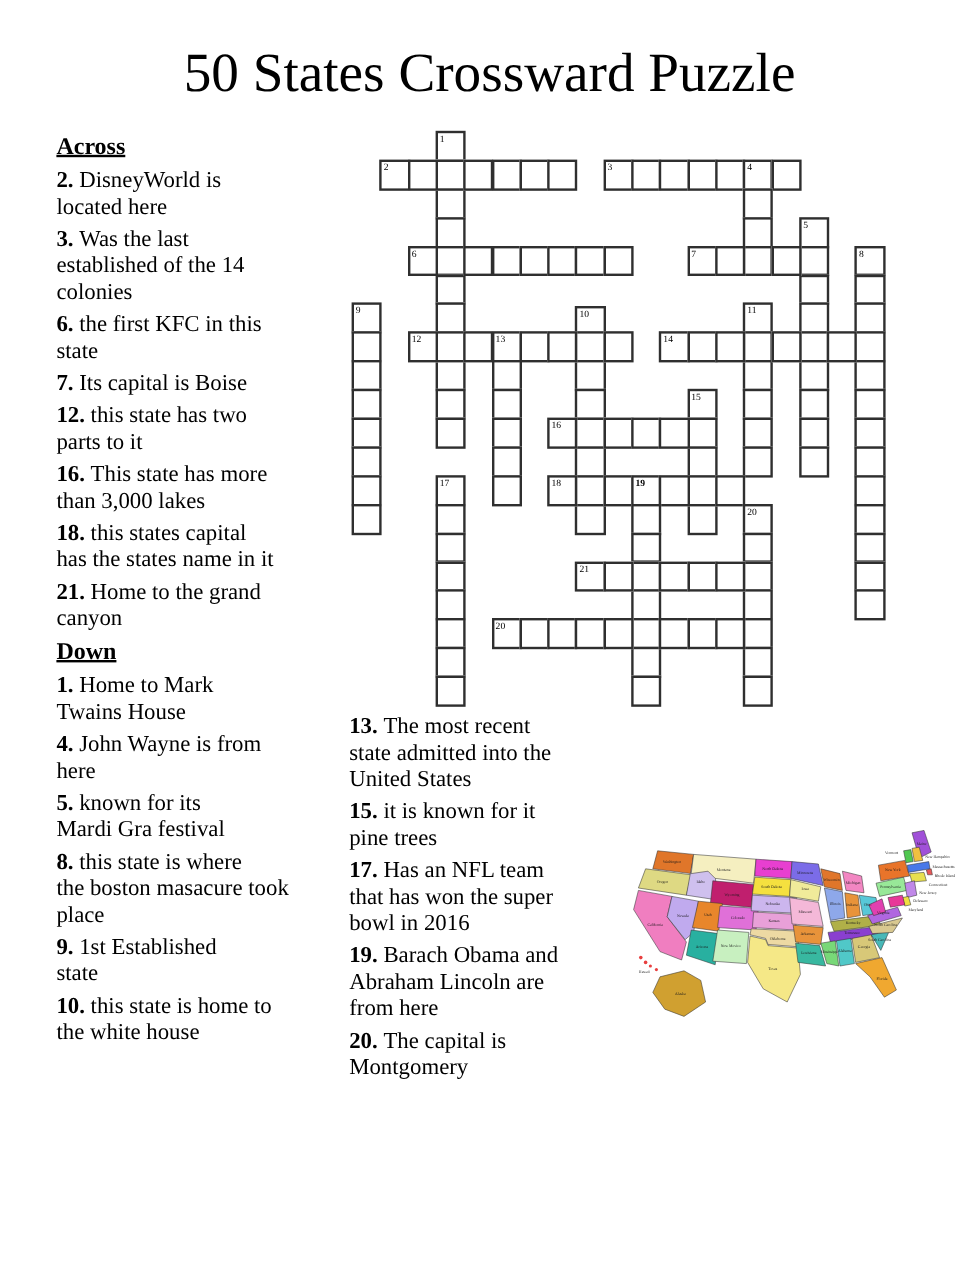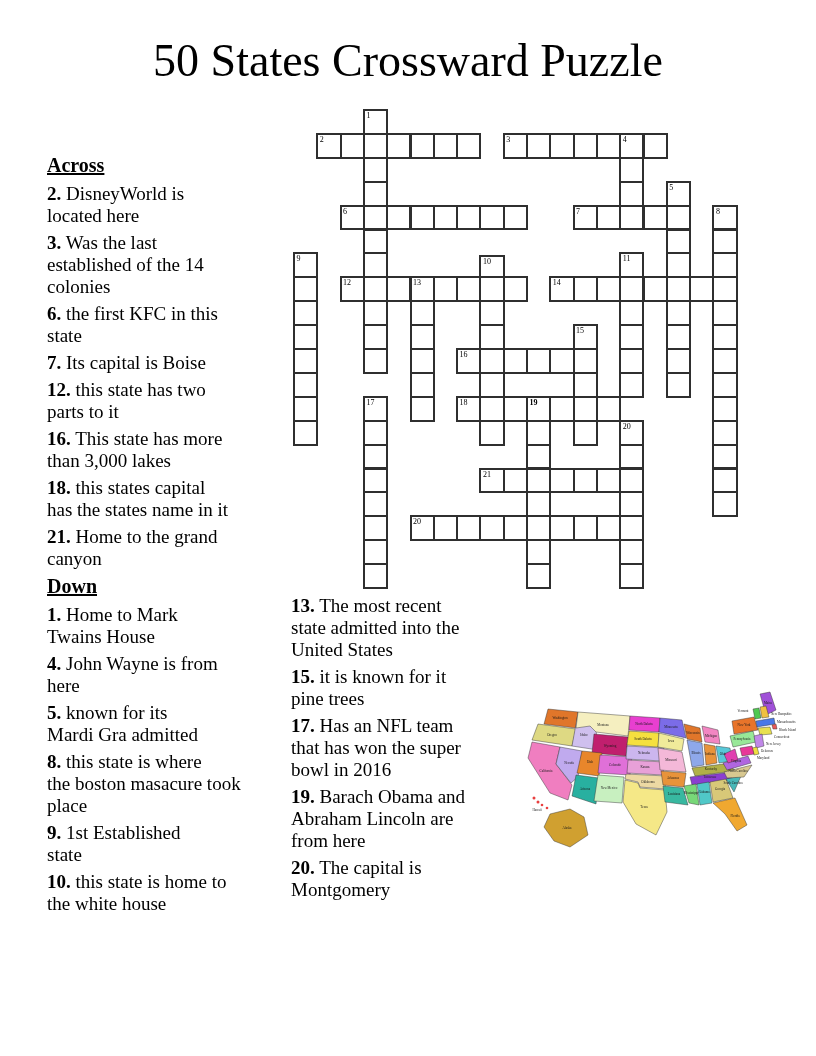--- a/index.html
+++ b/index.html
@@ -1,26 +1,26 @@
 <!DOCTYPE html>
 <html><head>
 <meta charset="utf-8">
 <style>
   html,body{margin:0;padding:0;background:#fff;}
   #page{position:relative;width:816px;height:1056px;background:#fff;overflow:hidden;
         font-family:"Liberation Serif","DejaVu Serif",serif;color:#000;}
   #title{position:absolute;top:34px;left:0;width:816px;text-align:center;
          font-size:46px;font-weight:normal;margin:0;letter-spacing:0px;}
   .clue-col{position:absolute;font-size:19px;line-height:22px;}
-  #clues-left{left:47px;top:111px;width:242px;margin-top:43px;}
+  #clues-left{left:47px;top:111px;width:242px;}
   #clues-right{left:291px;top:595px;width:228px;}
   .clue-header{font-size:20px;font-weight:bold;text-decoration:underline;margin:0 0 7px 0;}
   #down-header{margin-top:4px;}
   .clue{margin:0 0 5px 0;}
-  .clue .ct{white-space:pre-line;}
+  .clue .ct{white-space:pre-line;font-family:Liberation Serif, serif;}
   #grid{position:absolute;left:293px;top:109px;width:447px;height:480px;}
   .cell{position:absolute;width:25.3px;height:25.9px;box-sizing:border-box;
         border:2px solid #2f2f2f;background:#fff;}
   .cnum{position:absolute;top:0px;left:1.5px;font-size:8px;line-height:9px;
         font-family:"Liberation Serif","DejaVu Serif",serif;}
   #map{position:absolute;left:524px;top:684px;width:292px;height:182px;}
   #map text{font-family:"Liberation Serif","DejaVu Serif",serif;font-size:3.2px;fill:#1a1a1a;}
   #map polygon, #map path{stroke:#333;stroke-width:0.45;}
   .st-label{text-anchor:middle;}
   .ne-label{text-anchor:start;}
@@ -65,21 +65,21 @@
     <p class="clue-header" id="down-header">Down</p>
     <div>
 
         <p class="clue"><b>1.</b> <span class="ct">Home to Mark
 Twains House</span></p>
 
         <p class="clue"><b>4.</b> <span class="ct">John Wayne is from
 here</span></p>
 
         <p class="clue"><b>5.</b> <span class="ct">known for its
-Mardi Gra admitted</span></p>
+Mardi Gra festival</span></p>
 
         <p class="clue"><b>8.</b> <span class="ct">this state is where
 the boston masacure took
 place</span></p>
 
         <p class="clue"><b>9.</b> <span class="ct">1st Established
 state</span></p>
 
         <p class="clue"><b>10.</b> <span class="ct">this state is home to
 the white house</span></p>

